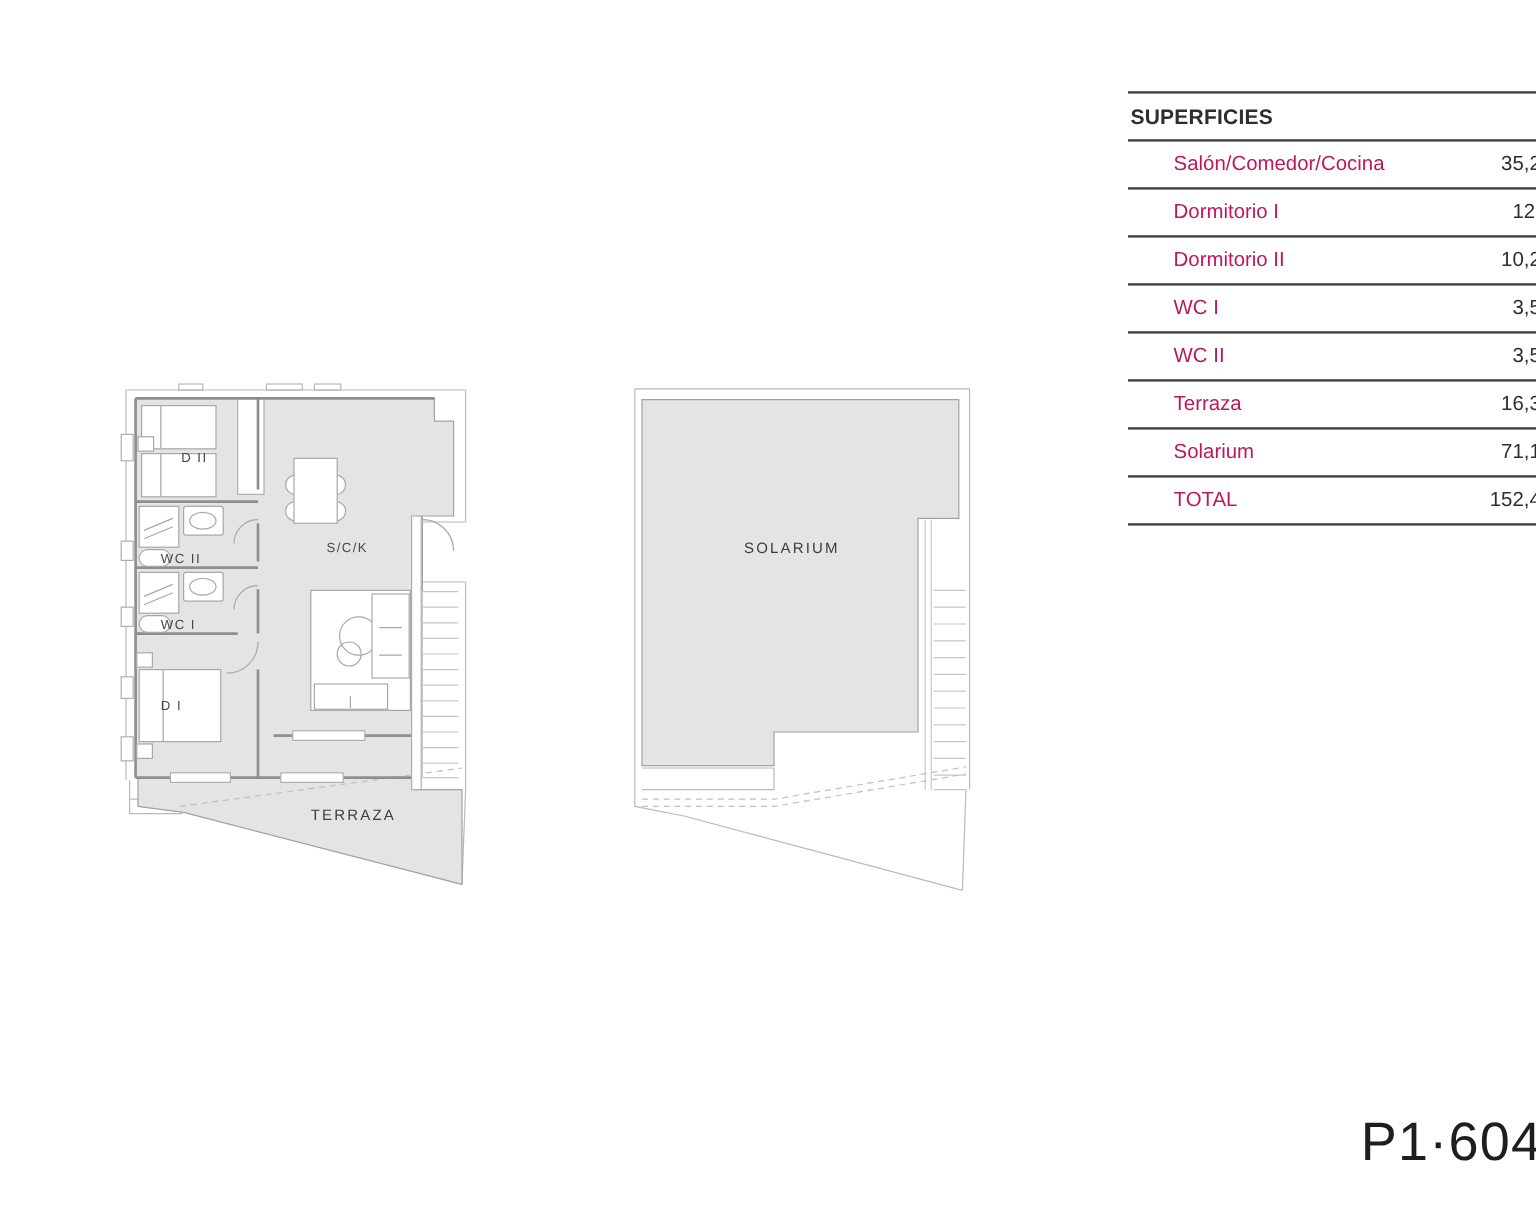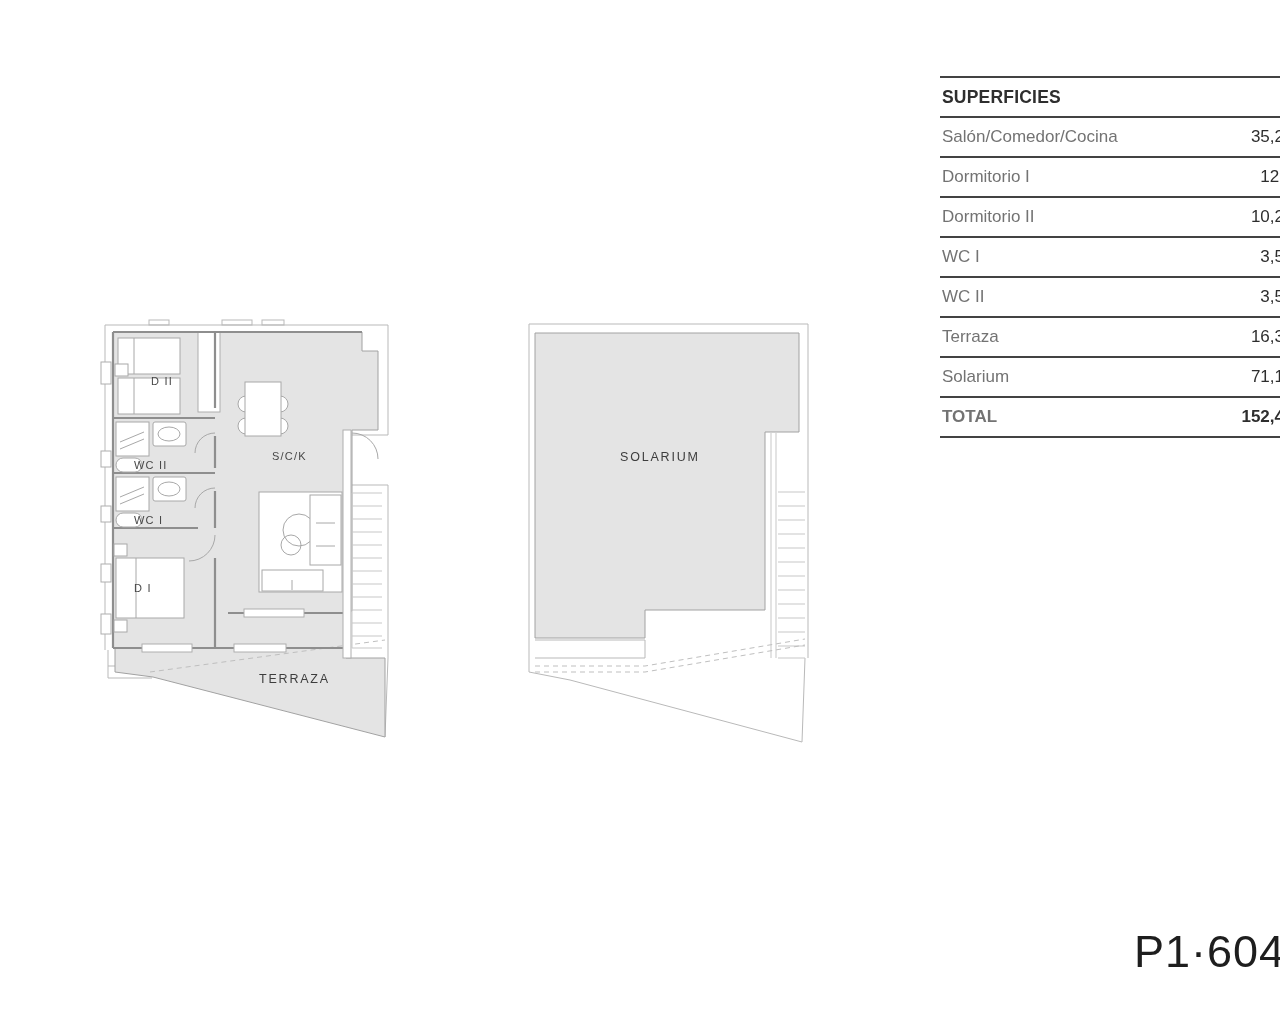--- a/index.html
+++ b/index.html
@@ -27,23 +27,23 @@
     color:#2e2e2e;
     border-bottom:2px solid #434343;
     padding-left:2px;
   }
   .sup-row{
     height:38px;
     display:flex;align-items:center;justify-content:space-between;
     border-bottom:2px solid #434343;
     font-size:17px;
   }
-  .sup-label{padding-left:2px;white-space:nowrap;color:#737373;}
+  .sup-label{padding-left:2px;white-space:nowrap;color:#be185d;margin-left:36px;}
   .sup-value{padding-right:18px;white-space:nowrap;color:#2e2e2e;}
-  .sup-row.bold .sup-label,.sup-row.bold .sup-value{font-weight:bold;}
+  .sup-row.bold .sup-label,.sup-row.bold .sup-value{font-weight:normal;}
 
   
   .plan{position:absolute;}
   #plan1{left:94px;top:318px;}
   #plan2{left:524px;top:318px;}
 
   svg text{
     font-family:"Liberation Sans", sans-serif;
     fill:#474747;
   }

